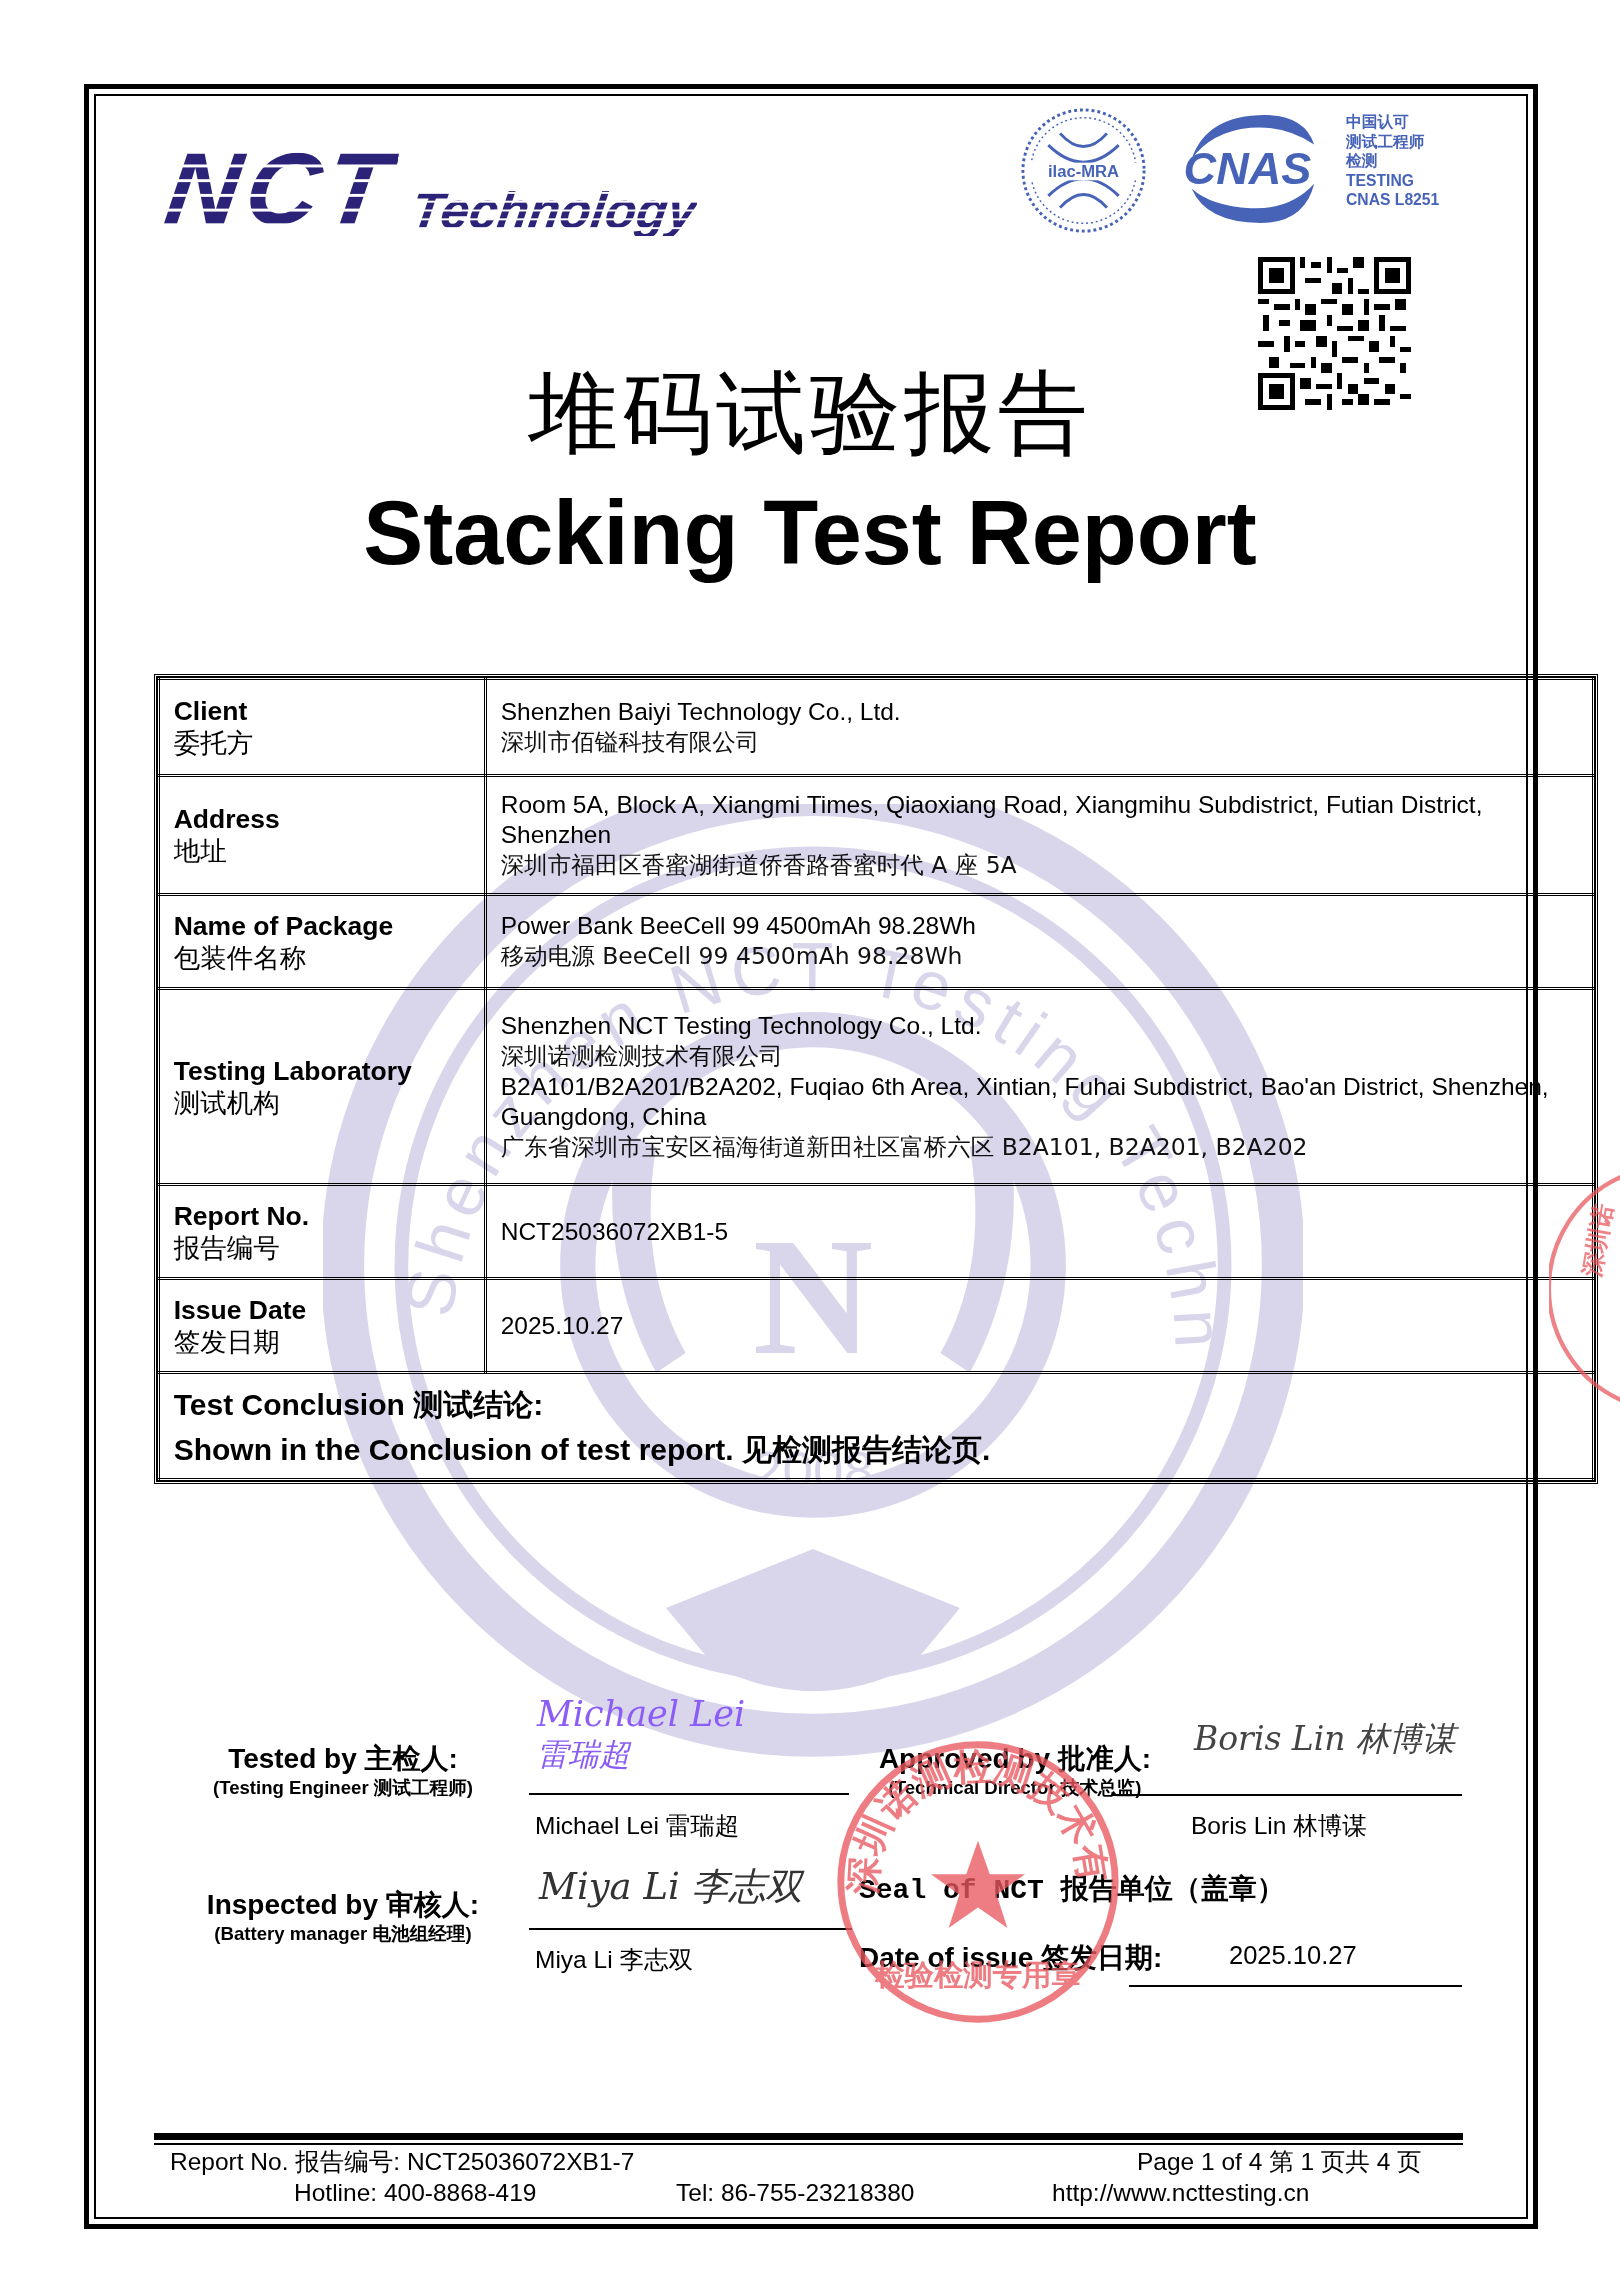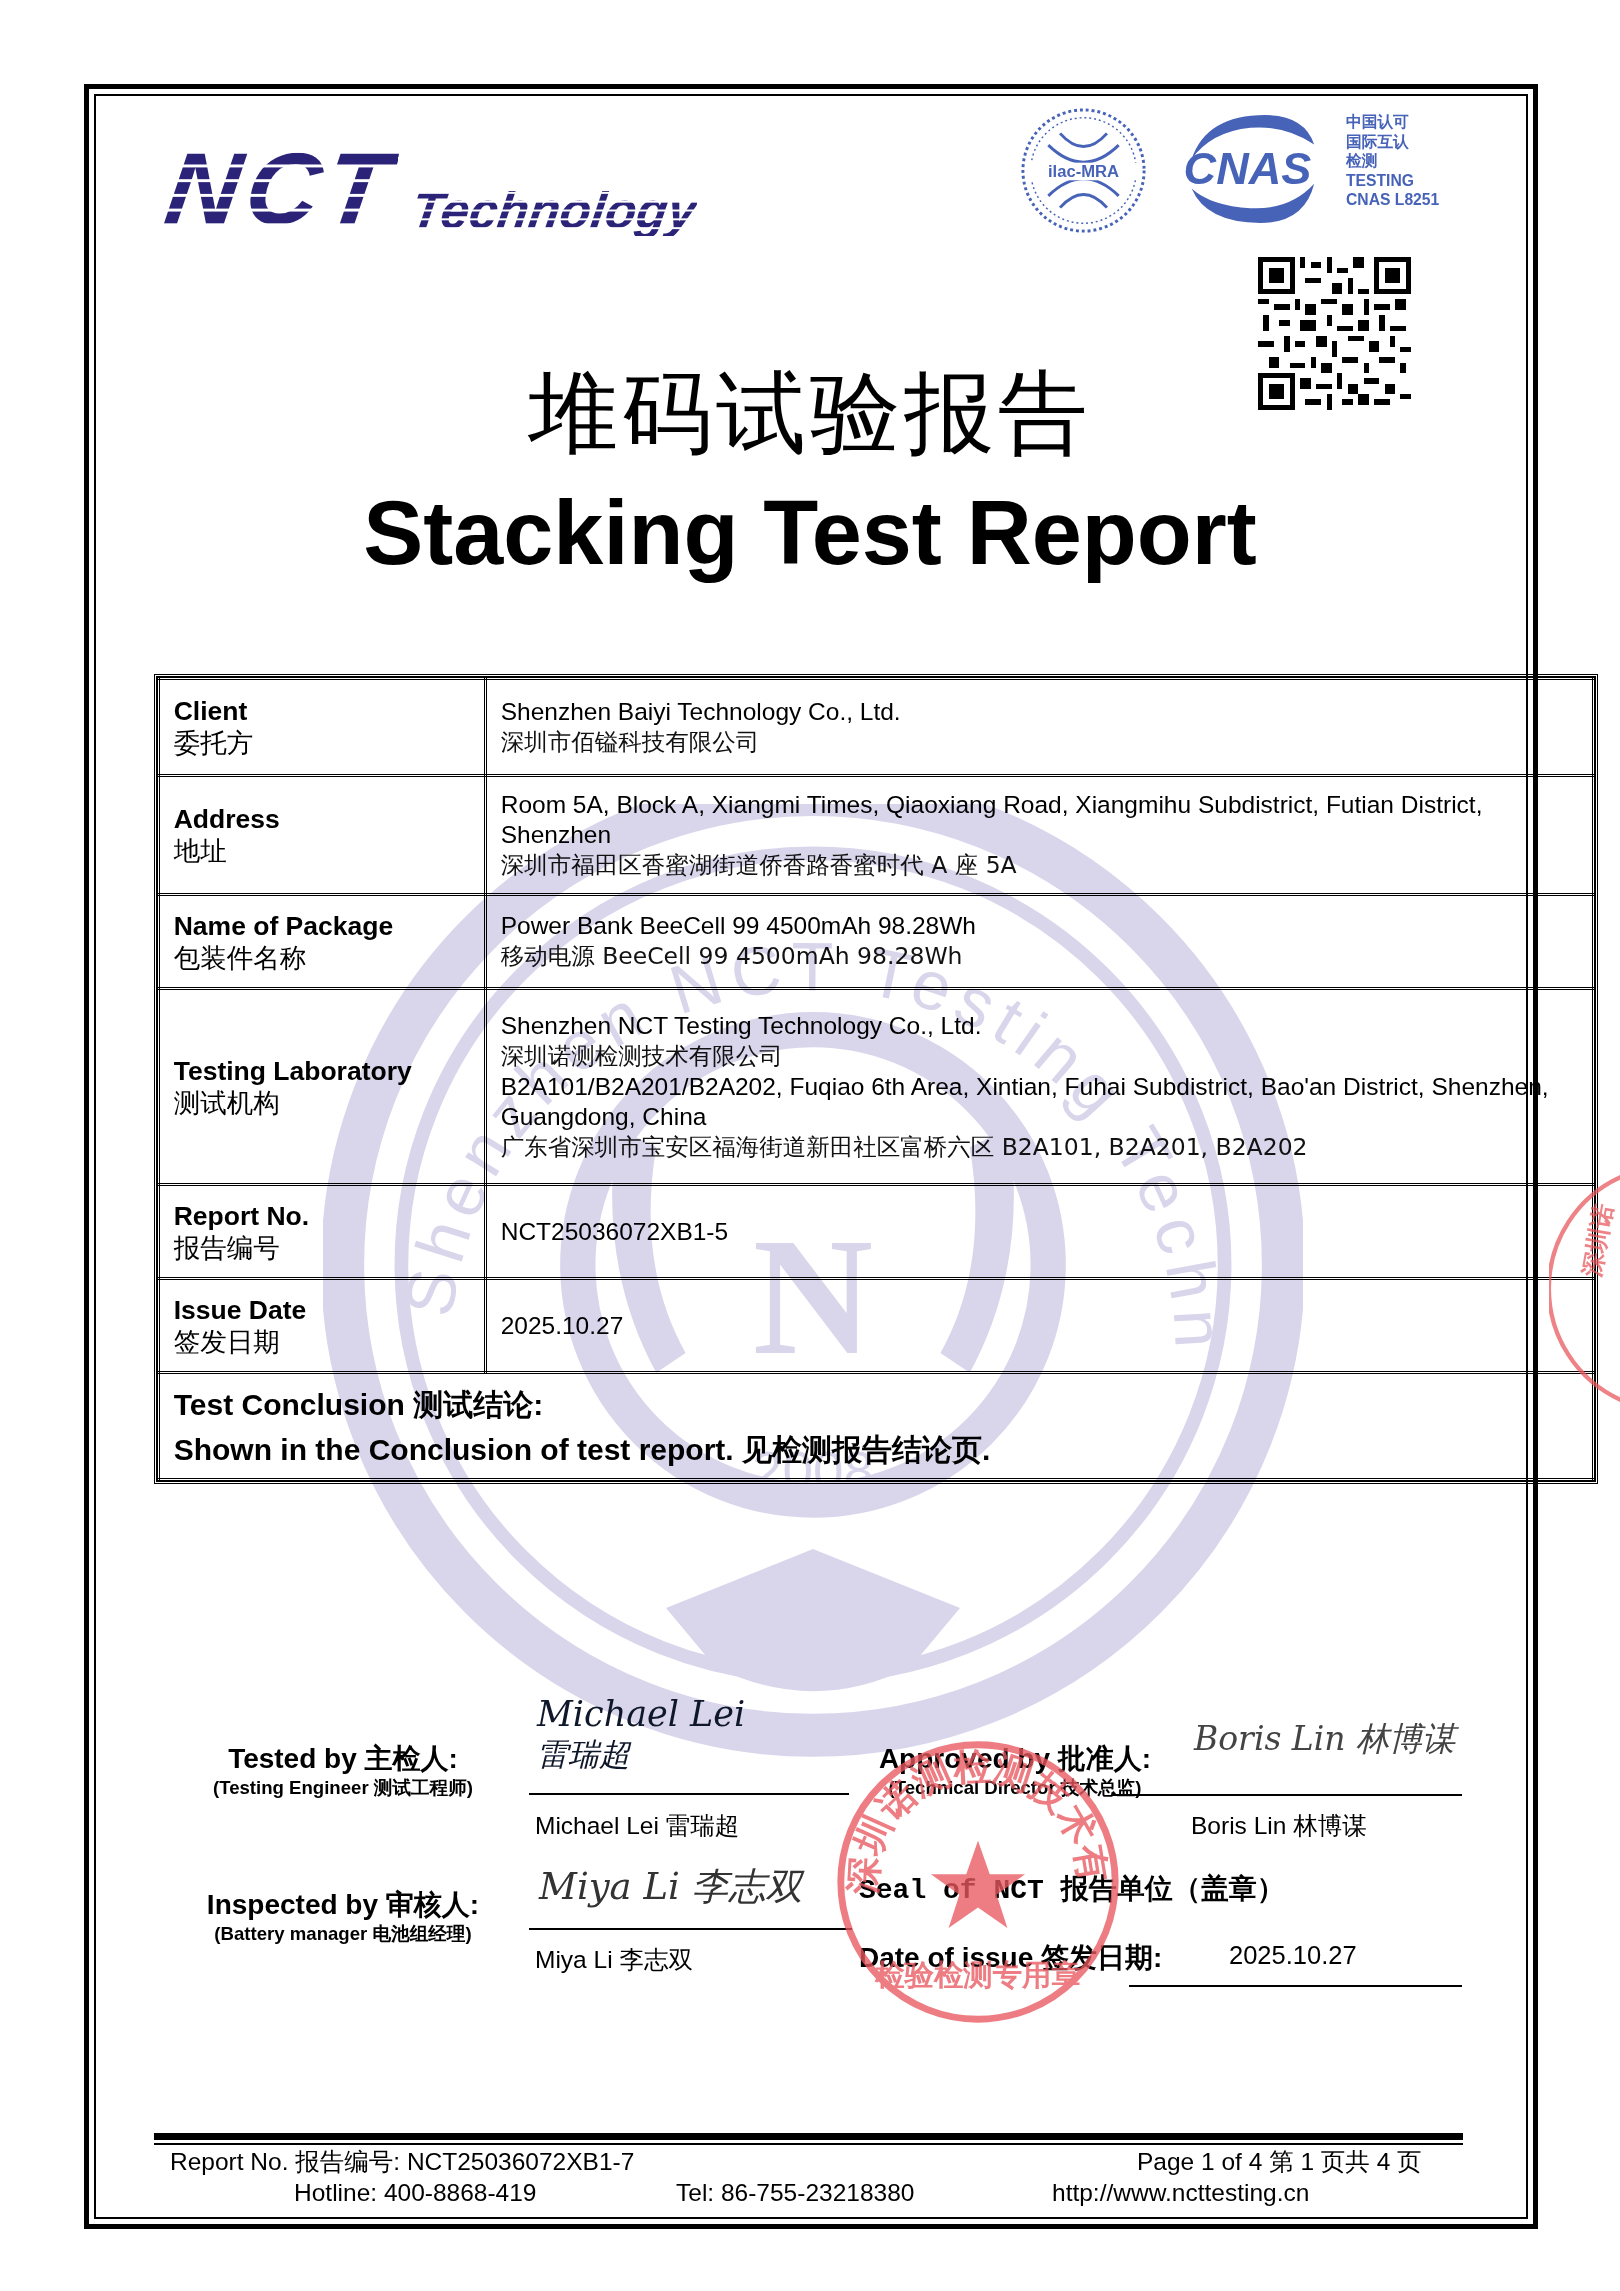--- a/index.html
+++ b/index.html
@@ -41,21 +41,21 @@
   .lbl-cn { font-size: 26.5px; display: block; font-family: "DejaVu Sans", sans-serif; }
   .val { display: block; font-size: 24.5px; line-height: 30px; }
   .val-cn { display: block; font-size: 23.5px; line-height: 31px; font-family: "DejaVu Sans", sans-serif; color: #111; }
   .conclusion td { padding: 7.8px 13.7px 5.9px; }
   .concl-line { display: block; font-weight: 700; font-size: 30px; line-height: 45px; }
   .sig-title { position: absolute; text-align: center; font-weight: 700; }
   .sig-title .t1 { font-size: 28px; display: block; line-height: 35px; }
   .sig-title .t2 { font-size: 18.6px; display: block; line-height: 23.5px; }
   .sig-line { position: absolute; height: 2px; background: #000; }
   .sig-name { position: absolute; font-size: 24.5px; }
-  .handwriting { position: absolute; font-family: "DejaVu Serif", serif; font-style: italic; color: #0f172a; }
+  .handwriting { position: absolute; font-family: "DejaVu Serif", serif; font-style: italic; color: #8b5cf6; }
 
   .seal-lbl { position: absolute; font-weight: 700; font-size: 28px; }
   .date-val { position: absolute; font-size: 25.5px; }
 
   
   .stamp { position: absolute; pointer-events: none; }
 
   
   .footer-rule-thick { position: absolute; left: 154px; top: 2133px; width: 1309px; height: 6.9px; background: #000; }
   .footer-rule-thin { position: absolute; left: 154px; top: 2143px; width: 1309px; height: 2px; background: #000; }
@@ -107,21 +107,21 @@
 </svg>
 
 <svg class="cnas" viewBox="0 0 155 118">
   <path d="M 20 50 Q 35 5 95 5 Q 135 5 145 35 Q 115 15 80 18 Q 40 22 20 50 Z" fill="#4763b8"></path>
   <path d="M 20 80 Q 35 115 90 115 Q 135 115 145 75 Q 120 102 80 100 Q 40 98 20 80 Z" fill="#4763b8"></path>
   <text x="77" y="75" text-anchor="middle" font-family="Liberation Sans, sans-serif" font-weight="700" font-style="italic" font-size="46" fill="#4763b8">CNAS</text>
 </svg>
 
 <div class="accred-text">
   <div>中国认可</div>
-  <div>国际互认</div>
+  <div>测试工程师</div>
   <div>检测</div>
   <div>TESTING</div>
   <div>CNAS L8251</div>
 </div>
 
 <svg class="qr" viewBox="0 0 29 29" shape-rendering="crispEdges">
   <rect width="29" height="29" fill="#fff"></rect>
   <g fill="#000">
     <rect x="0" y="0" width="7" height="7"></rect>
       <rect x="1" y="1" width="5" height="5" fill="#fff"></rect>

